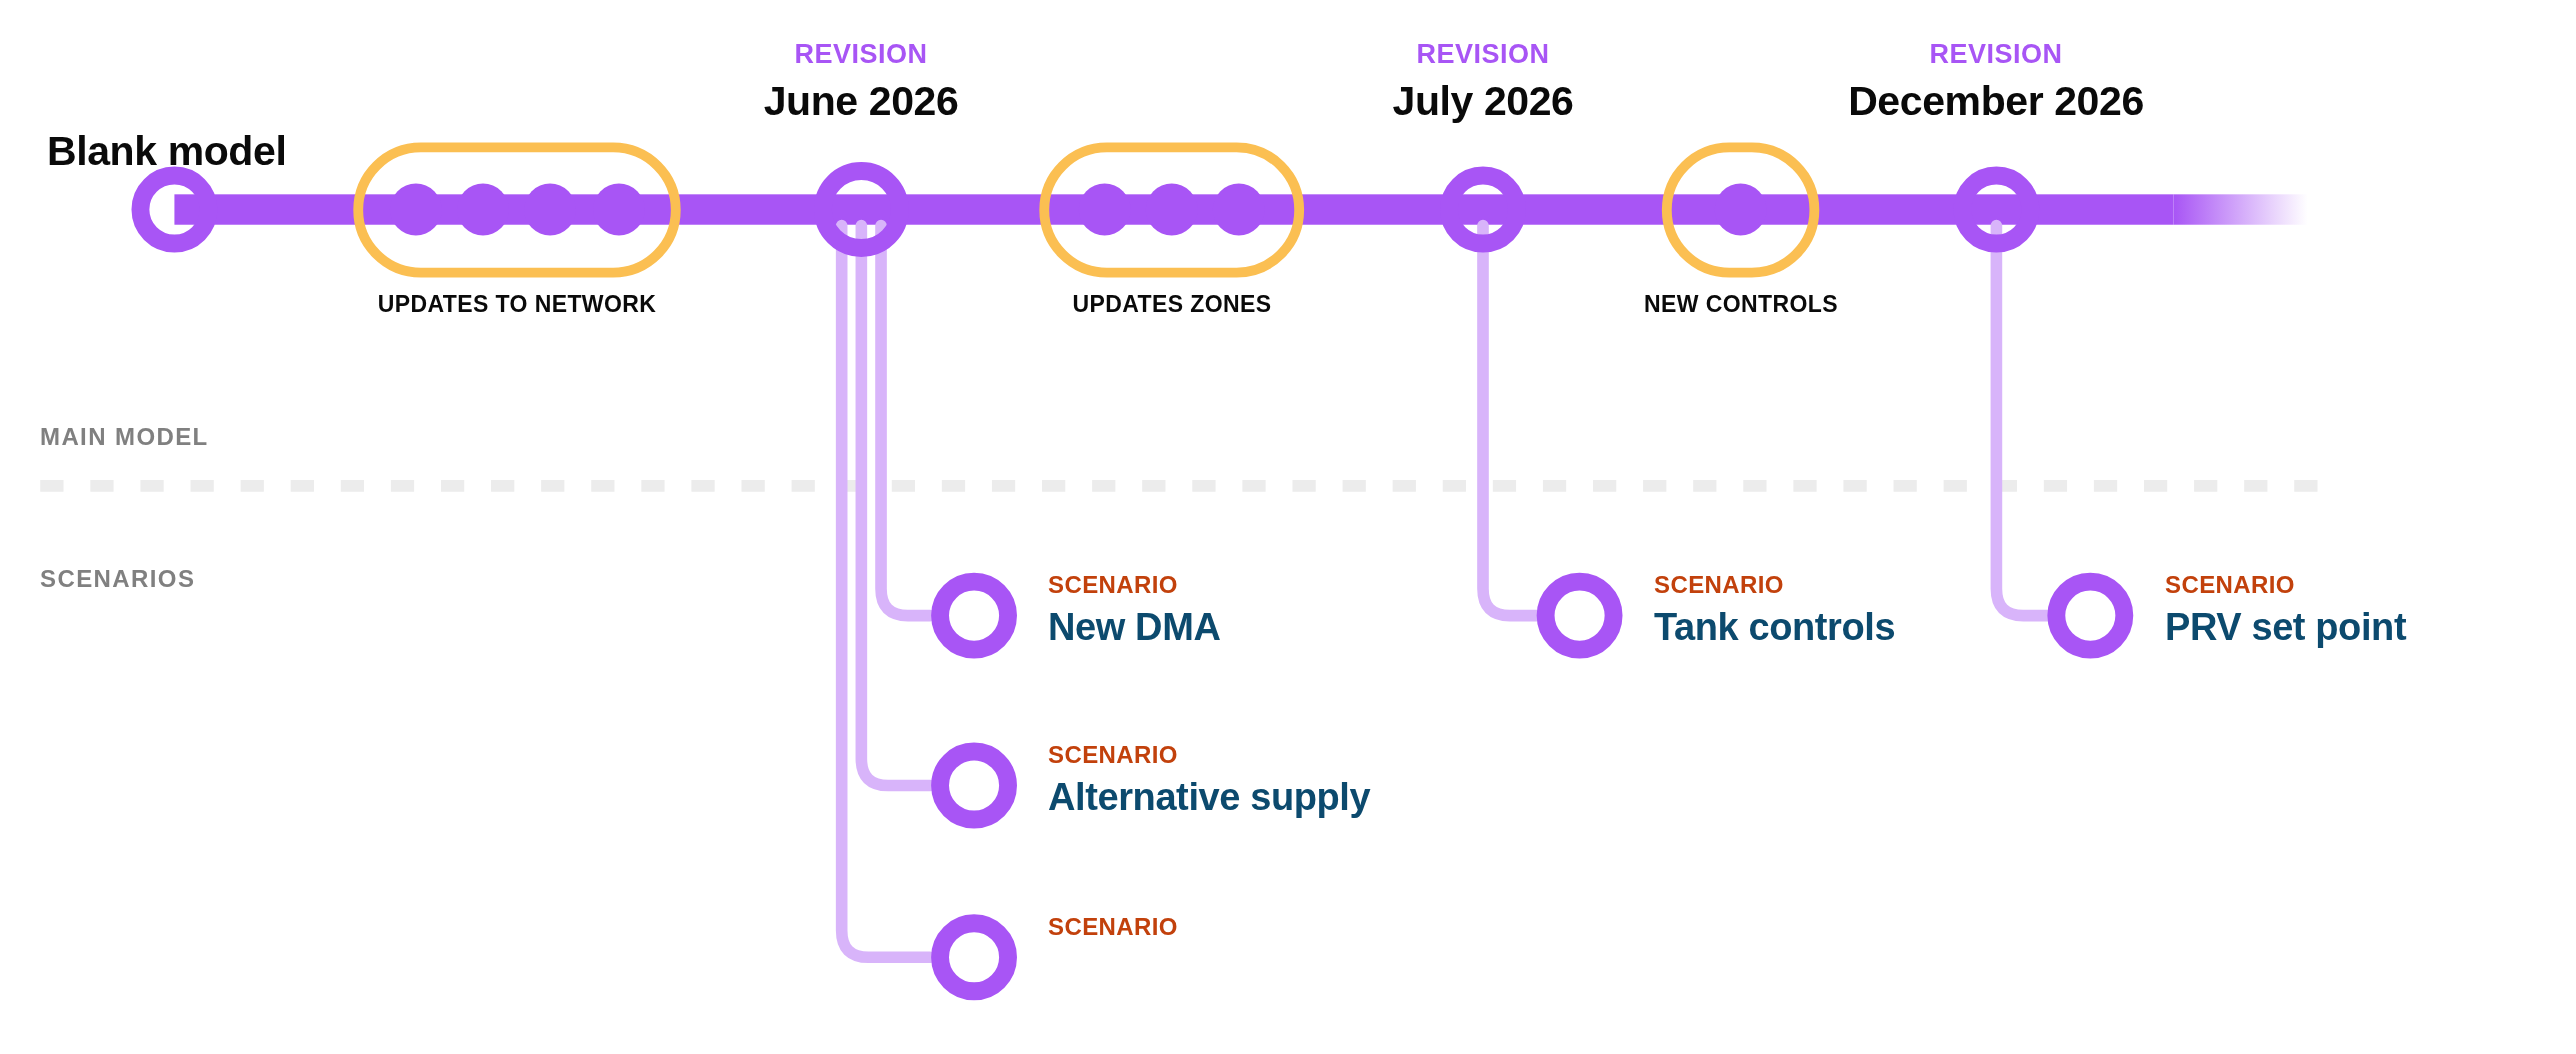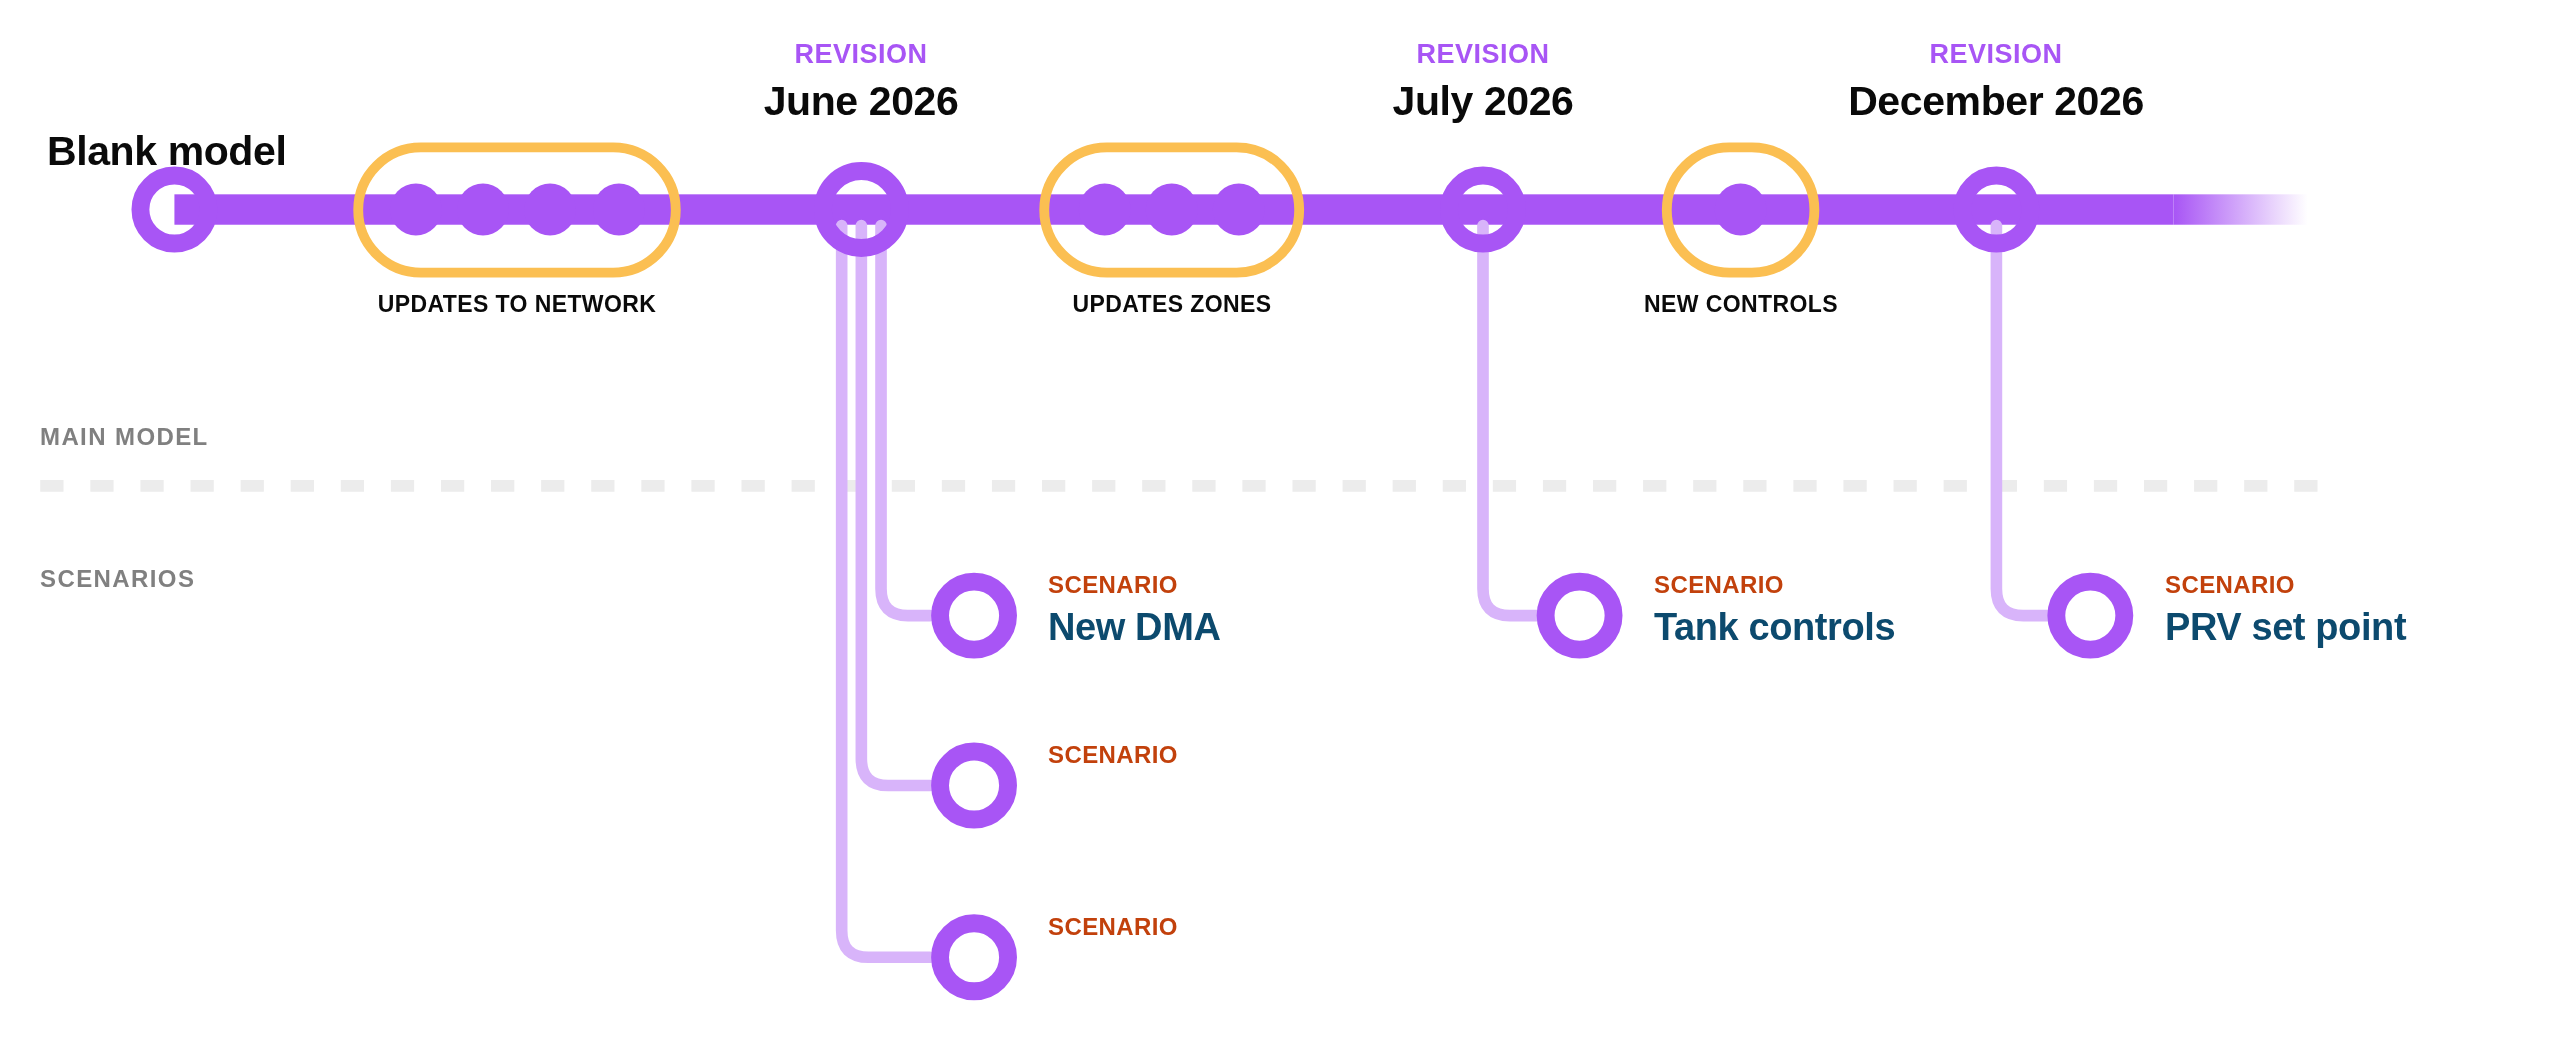--- a/index.html
+++ b/index.html
@@ -135,20 +135,21 @@
   <div class="lane-label" style="left:40px;top:413px;margin-top:12px;">MAIN MODEL</div>
   <div class="lane-label" style="left:40px;top:567px;">SCENARIOS</div>
 
   <div class="scn-text" style="left:1048px;top:573px;">
     <div class="scn-kicker">SCENARIO</div>
     <div class="scn-name">New DMA</div>
   </div>
 
   <div class="scn-text" style="left:1048px;top:743px;">
     <div class="scn-kicker">SCENARIO</div>
+    <div class="scn-name">Alternative supply</div>
   </div>
 
   <div class="scn-text" style="left:1048px;top:915px;">
     <div class="scn-kicker">SCENARIO</div>
   </div>
 
   <div class="scn-text" style="left:1654px;top:573px;">
     <div class="scn-kicker">SCENARIO</div>
     <div class="scn-name">Tank controls</div>
   </div>

